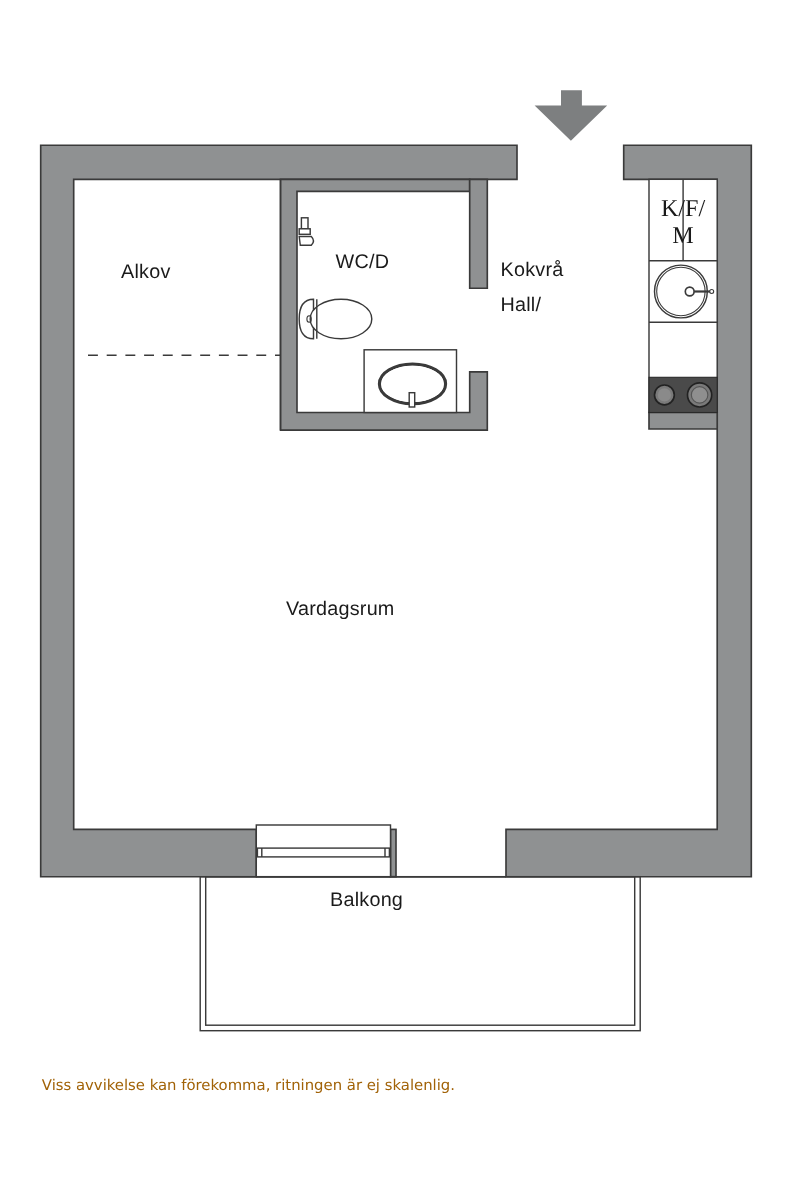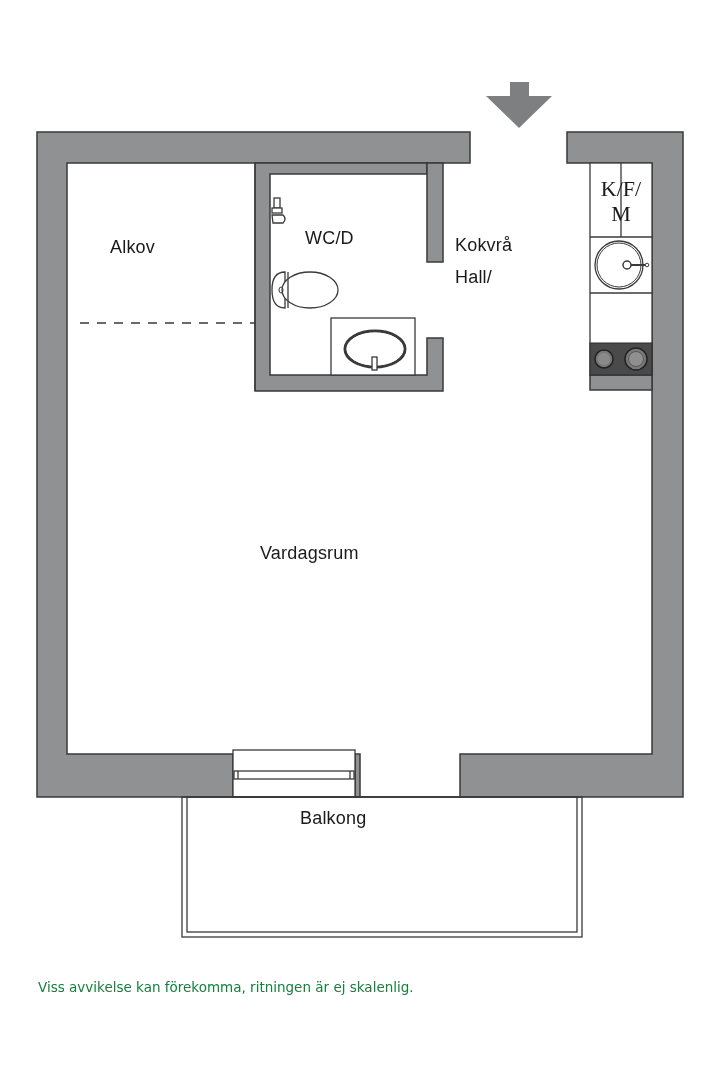--- a/index.html
+++ b/index.html
@@ -7,21 +7,21 @@
            font-family: "DejaVu Sans", sans-serif; }
     #plan { position: absolute; left: 0; top: 0; width: 720px; height: 1080px; }
     .wall { fill: #8f9192; stroke: #3a3a3a; stroke-width: 1.5; }
     .thin { fill: none; stroke: #3a3a3a; stroke-width: 1.3; }
     .fix { fill: #ffffff; stroke: #3a3a3a; stroke-width: 1.3; }
     .room-label { position: absolute; color: #1a1a1a; font-size: 18px;
                   font-family: Liberation Sans, sans-serif; text-align: left;
                   line-height: 32px; letter-spacing: 0.2px; }
     .kfm-label { position: absolute; font-size: 22px; line-height: 25px; color: #1a1a1a;
                  text-align: center; font-family: "DejaVu Sans", sans-serif; }
-    .disclaimer { position: absolute; left: 38px; top: 979px; font-size: 13.5px; color: #15803d;
+    .disclaimer { position: absolute; left: 38px; top: 979px; font-size: 13.5px; color: #a16207;
                   font-family: "DejaVu Sans", sans-serif; }
   </style>
 </head>
 <body>
 
 <svg id="plan" viewBox="0 0 720 1080" xmlns="http://www.w3.org/2000/svg">
 
   <g>
     <polygon points="510,82 529,82 529,96 552,96 519,128 486,96 510,96" fill="#7d7f80"></polygon>
   </g>

